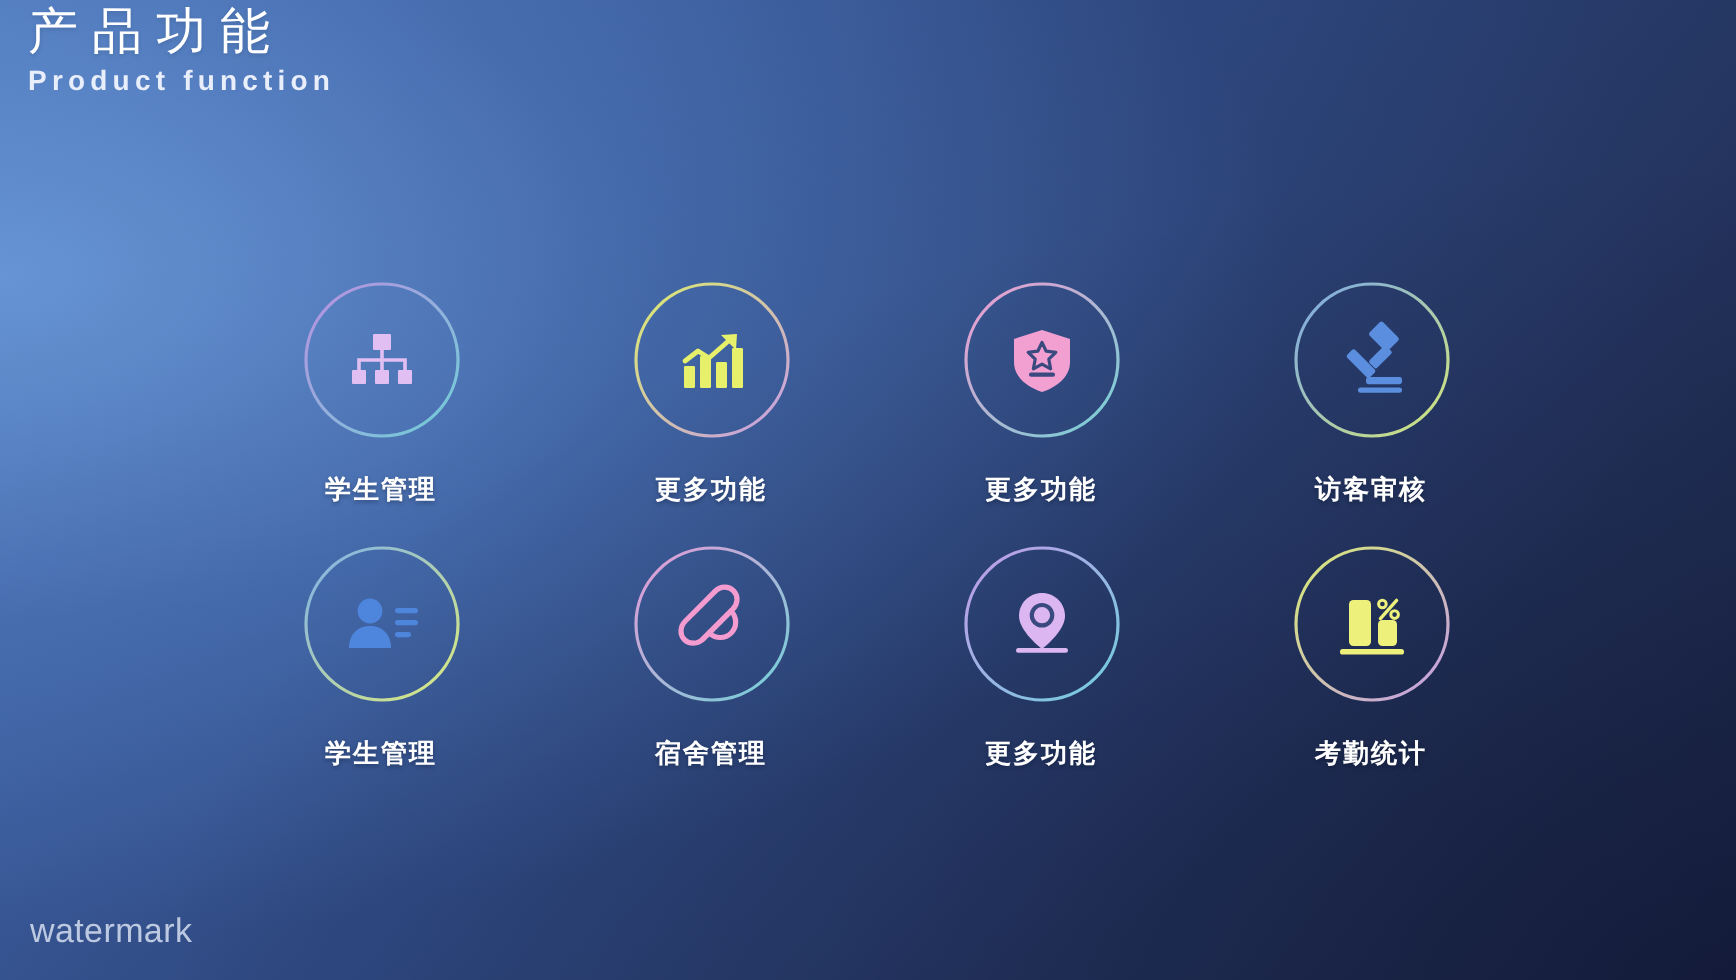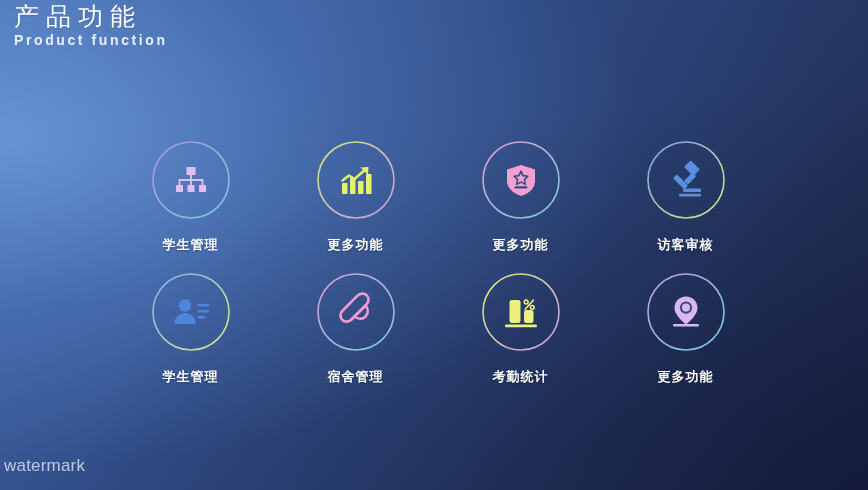--- a/index.html
+++ b/index.html
@@ -101,21 +101,21 @@
     font-weight: 700;
     letter-spacing: 1px;
     text-align: center;
     white-space: nowrap;
     text-shadow: 0 1px 2px rgba(6,12,30,0.35);
   }
 
   
   .watermark {
     position: absolute;
-    left: 4px;
+    left: 15px;
     bottom: 14px;
     z-index: 4;
     color: #c9d4e8;
     font-size: 17px;
     letter-spacing: 0.2px;
     opacity: 0.92;
   }
 </style>
 </head>
 <body>
@@ -277,20 +277,42 @@
           </svg>
         </span>
       </div>
       <div class="feature-label">宿舍管理</div>
     </div>
 
     <div class="feature">
       <div class="ring-wrap">
         <svg class="ring" viewBox="0 0 80 80">
           <defs>
+              <linearGradient id="g8" x1="0" y1="0" x2="1" y2="1">
+            <stop offset="0%" stop-color="#c49ae8"></stop>
+                <stop offset="100%" stop-color="#6fcfe0"></stop>
+          </linearGradient>
+            </defs>
+          <circle cx="40" cy="40" r="38" fill="none" stroke="url(#g8)" stroke-width="1.6"></circle>
+        </svg>
+        <span class="glyph">
+          <svg viewBox="0 0 42 42">
+            <path d="M21 5.5 C14.6 5.5 9.5 10.6 9.5 17 C9.5 24.8 21 33.5 21 33.5 C21 33.5 32.5 24.8 32.5 17 C32.5 10.6 27.4 5.5 21 5.5 Z" fill="#dbb6f0"></path>
+            <circle cx="21" cy="16.6" r="5.1" fill="none" stroke="#3b4a7e" stroke-width="2.1"></circle>
+            <rect x="8" y="33" width="26" height="2.4" rx="1.2" fill="#dbb6f0"></rect>
+          </svg>
+        </span>
+      </div>
+      <div class="feature-label">更多功能</div>
+    </div>
+
+    <div class="feature">
+      <div class="ring-wrap">
+        <svg class="ring" viewBox="0 0 80 80">
+          <defs>
               <linearGradient id="g7" x1="0" y1="0" x2="1" y2="1">
             <stop offset="0%" stop-color="#d9ec74"></stop>
                 <stop offset="100%" stop-color="#c49ae8"></stop>
           </linearGradient>
             </defs>
           <circle cx="40" cy="40" r="38" fill="none" stroke="url(#g7)" stroke-width="1.6"></circle>
         </svg>
         <span class="glyph">
           <svg viewBox="0 0 42 42">
             <g fill="#edf07a">
@@ -300,39 +322,17 @@
               <circle cx="26.2" cy="11" r="1.9" fill="none" stroke="#edf07a" stroke-width="1.5"></circle>
               <circle cx="32.3" cy="16.3" r="1.9" fill="none" stroke="#edf07a" stroke-width="1.5"></circle>
               <path d="M33.3 9.2 L25.2 18.3" stroke="#edf07a" stroke-width="1.7" stroke-linecap="round"></path>
             </g>
           </svg>
         </span>
       </div>
       <div class="feature-label">考勤统计</div>
     </div>
 
-    <div class="feature">
-      <div class="ring-wrap">
-        <svg class="ring" viewBox="0 0 80 80">
-          <defs>
-              <linearGradient id="g8" x1="0" y1="0" x2="1" y2="1">
-            <stop offset="0%" stop-color="#c49ae8"></stop>
-                <stop offset="100%" stop-color="#6fcfe0"></stop>
-          </linearGradient>
-            </defs>
-          <circle cx="40" cy="40" r="38" fill="none" stroke="url(#g8)" stroke-width="1.6"></circle>
-        </svg>
-        <span class="glyph">
-          <svg viewBox="0 0 42 42">
-            <path d="M21 5.5 C14.6 5.5 9.5 10.6 9.5 17 C9.5 24.8 21 33.5 21 33.5 C21 33.5 32.5 24.8 32.5 17 C32.5 10.6 27.4 5.5 21 5.5 Z" fill="#dbb6f0"></path>
-            <circle cx="21" cy="16.6" r="5.1" fill="none" stroke="#3b4a7e" stroke-width="2.1"></circle>
-            <rect x="8" y="33" width="26" height="2.4" rx="1.2" fill="#dbb6f0"></rect>
-          </svg>
-        </span>
-      </div>
-      <div class="feature-label">更多功能</div>
-    </div>
-
   </div>
 
   <div class="watermark">watermark</div>
 
 </div>
 
 </body></html>

